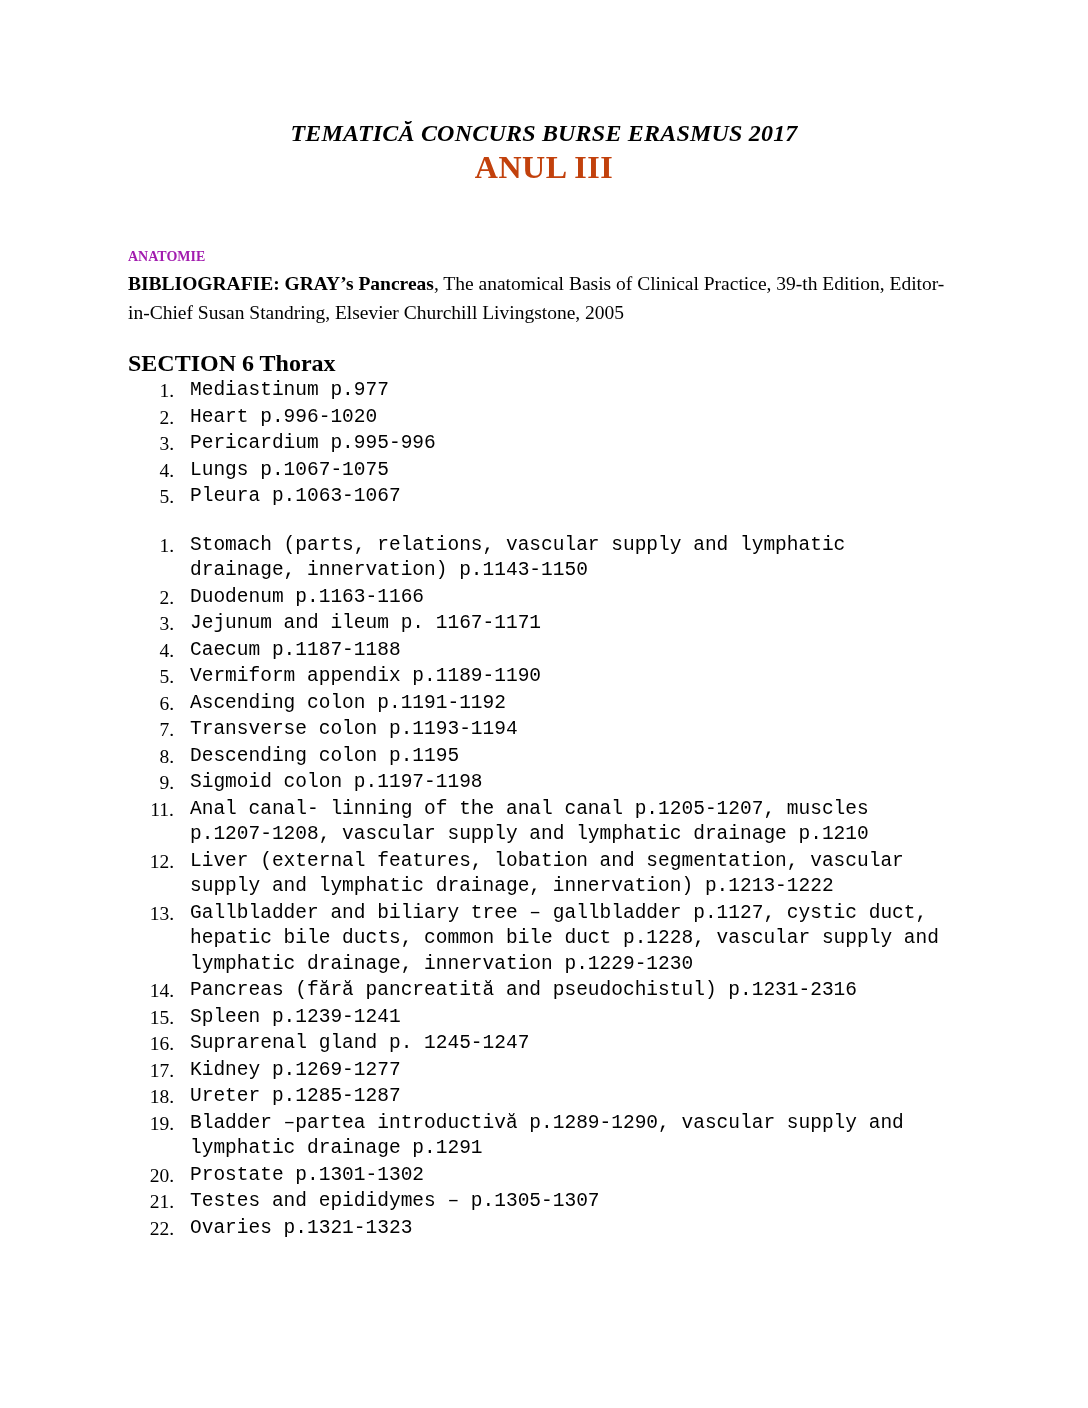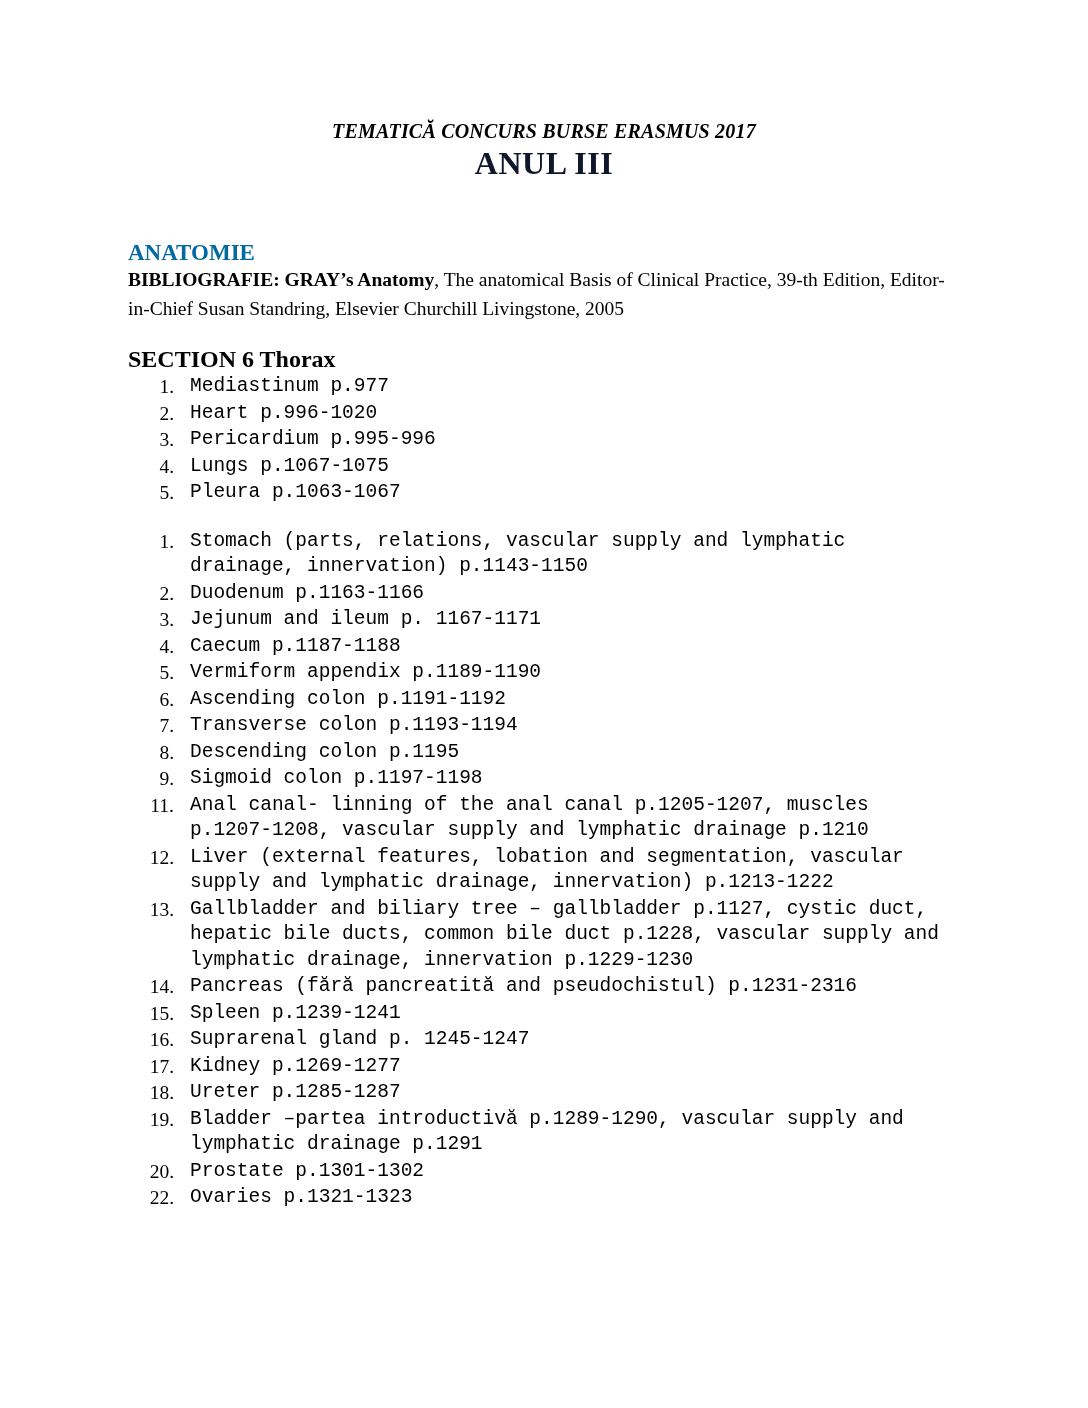--- a/index.html
+++ b/index.html
@@ -19,40 +19,40 @@
     width: 1088px;
     height: 1408px;
     box-sizing: border-box;
     padding: 120px 128px 0 128px;
     position: relative;
   }
   .doc-title {
     text-align: center;
     font-weight: bold;
     font-style: italic;
-    font-size: 20px;
+    font-size: 24px;
     letter-spacing: 0.2px;
     margin: 0 0 2px 0;
     font-family: Liberation Serif, serif;
   }
   .doc-subtitle {
     text-align: center;
     font-weight: bold;
     font-size: 32px;
-    color: #0f172a;
+    color: #c2410c;
     margin: 2px 0 0 0;
     letter-spacing: 0.5px;
   }
   .spacer-lg { height: 58px; }
   .spacer-md { height: 22px; }
 
   .section-heading-red {
-    color: #0369a1;
-    font-weight: bold;
-    font-size: 23px;
+    color: #a21caf;
+    font-weight: bold;
+    font-size: 14px;
     line-height: 25px;
   }
   .biblio {
     font-size: 19.5px;
     line-height: 29px;
     margin-top: 0;
   }
   .biblio b { font-weight: bold; }
 
   .section-title {
@@ -94,21 +94,21 @@
 <div class="page">
 
   <div class="doc-title">TEMATICĂ CONCURS BURSE ERASMUS 2017</div>
   <div class="doc-subtitle">ANUL III</div>
 
   <div class="spacer-lg"></div>
 
   <div class="section-heading-red">ANATOMIE</div>
 
   <div class="biblio">
-    <b>BIBLIOGRAFIE: GRAY’s Anatomy</b><span>, The anatomical Basis of Clinical Practice, 39-th Edition, Editor-in-Chief Susan Standring, Elsevier Churchill Livingstone, 2005</span>
+    <b>BIBLIOGRAFIE: GRAY’s Pancreas</b><span>, The anatomical Basis of Clinical Practice, 39-th Edition, Editor-in-Chief Susan Standring, Elsevier Churchill Livingstone, 2005</span>
   </div>
 
   <div class="spacer-md"></div>
 
   <div class="section-title">
     <span>SECTION 6  Thorax</span>
   </div>
 
   <ol class="list">
     <li>
@@ -207,18 +207,22 @@
       </li>
     <li>
         <span class="num">19.</span>
         <span class="txt">Bladder –partea introductivă  p.1289-1290, vascular supply and lymphatic drainage p.1291</span>
       </li>
     <li>
         <span class="num">20.</span>
         <span class="txt">Prostate  p.1301-1302</span>
       </li>
     <li>
+        <span class="num">21.</span>
+        <span class="txt">Testes and epididymes – p.1305-1307</span>
+      </li>
+    <li>
         <span class="num">22.</span>
         <span class="txt">Ovaries  p.1321-1323</span>
       </li>
   </ol>
 
 </div>
 
 </body></html>

